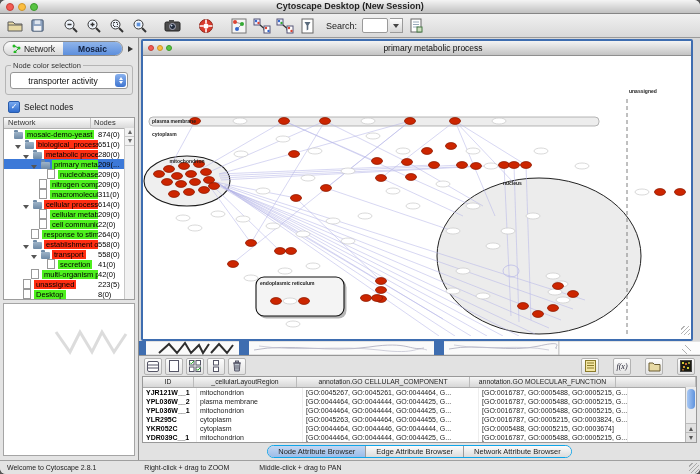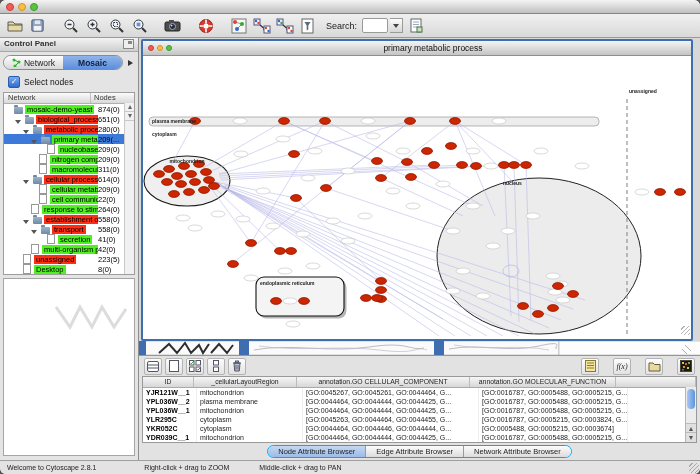--- a/index.html
+++ b/index.html
@@ -138,20 +138,21 @@
 <body>
 
 <div class="window">
 
   <div class="titlebar">
     <div class="lights">
       <span class="light l-red"></span>
       <span class="light l-yel"></span>
       <span class="light l-grn"></span>
     </div>
+    <span>Cytoscape Desktop (New Session)</span>
   </div>
 
   <div class="toolbar">
     <span class="tbtn">
         <svg class="ico" width="16" height="16" viewBox="0 0 16 16">
           <path d="M1 4 h5 l2 2 h7 v7 H1 z" fill="#e7d9a4" stroke="#5c5c5c" stroke-width="1"></path>
           <path d="M1 7 h14" stroke="#5c5c5c" stroke-width="1" fill="none"></path>
         </svg>
       </span>
     <span class="tbtn">
@@ -262,41 +263,47 @@
           <line x1="4" y1="6.5" x2="10" y2="6.5" stroke="#9ab"></line>
           <line x1="4" y1="9" x2="10" y2="9" stroke="#9ab"></line>
           <rect x="8" y="9" width="5" height="5" fill="#cfe0c0" stroke="#474"></rect>
         </svg>
       </span>
   </div>
 
   <div class="main">
 
     <div class="cpanel">
-      <div class="phead">
-        <span>Control Panel</span>
-        <span class="floatico"></span>
-      </div>
       <div class="cptabs">
         <div class="pill">
           <span class="ptab">
             <svg width="9" height="9" viewBox="0 0 9 9">
                 <line x1="2" y1="2" x2="7" y2="4" stroke="#393"></line>
                 <line x1="7" y1="4" x2="3" y2="8" stroke="#393"></line>
                 <circle cx="2" cy="2" r="1.5" fill="#2b2"></circle>
                 <circle cx="7" cy="4" r="1.5" fill="#2b2"></circle>
                 <circle cx="3" cy="8" r="1.5" fill="#2b2"></circle>
               </svg>
             <span>Network</span>
           </span>
           <span class="ptab sel">
             <span>Mosaic</span>
           </span>
         </div>
         <span class="tab-arrow"></span>
+      </div>
+      <div class="grp" style="margin-top:7px;">
+        <span class="grp-title">Node color selection</span>
+        <div class="maccombo">
+          <span class="val">transporter activity</span>
+          <span class="stepper">
+              <i class="up"></i>
+              <i class="dn"></i>
+            </span>
+        </div>
       </div>
       <div class="chkrow">
         <span class="chk">✓</span>
         <span class="chklbl">Select nodes</span>
       </div>
       <div class="tree">
         <div class="thead">
           <span class="c1">Network</span>
           <span class="c2">Nodes</span>
         </div>

